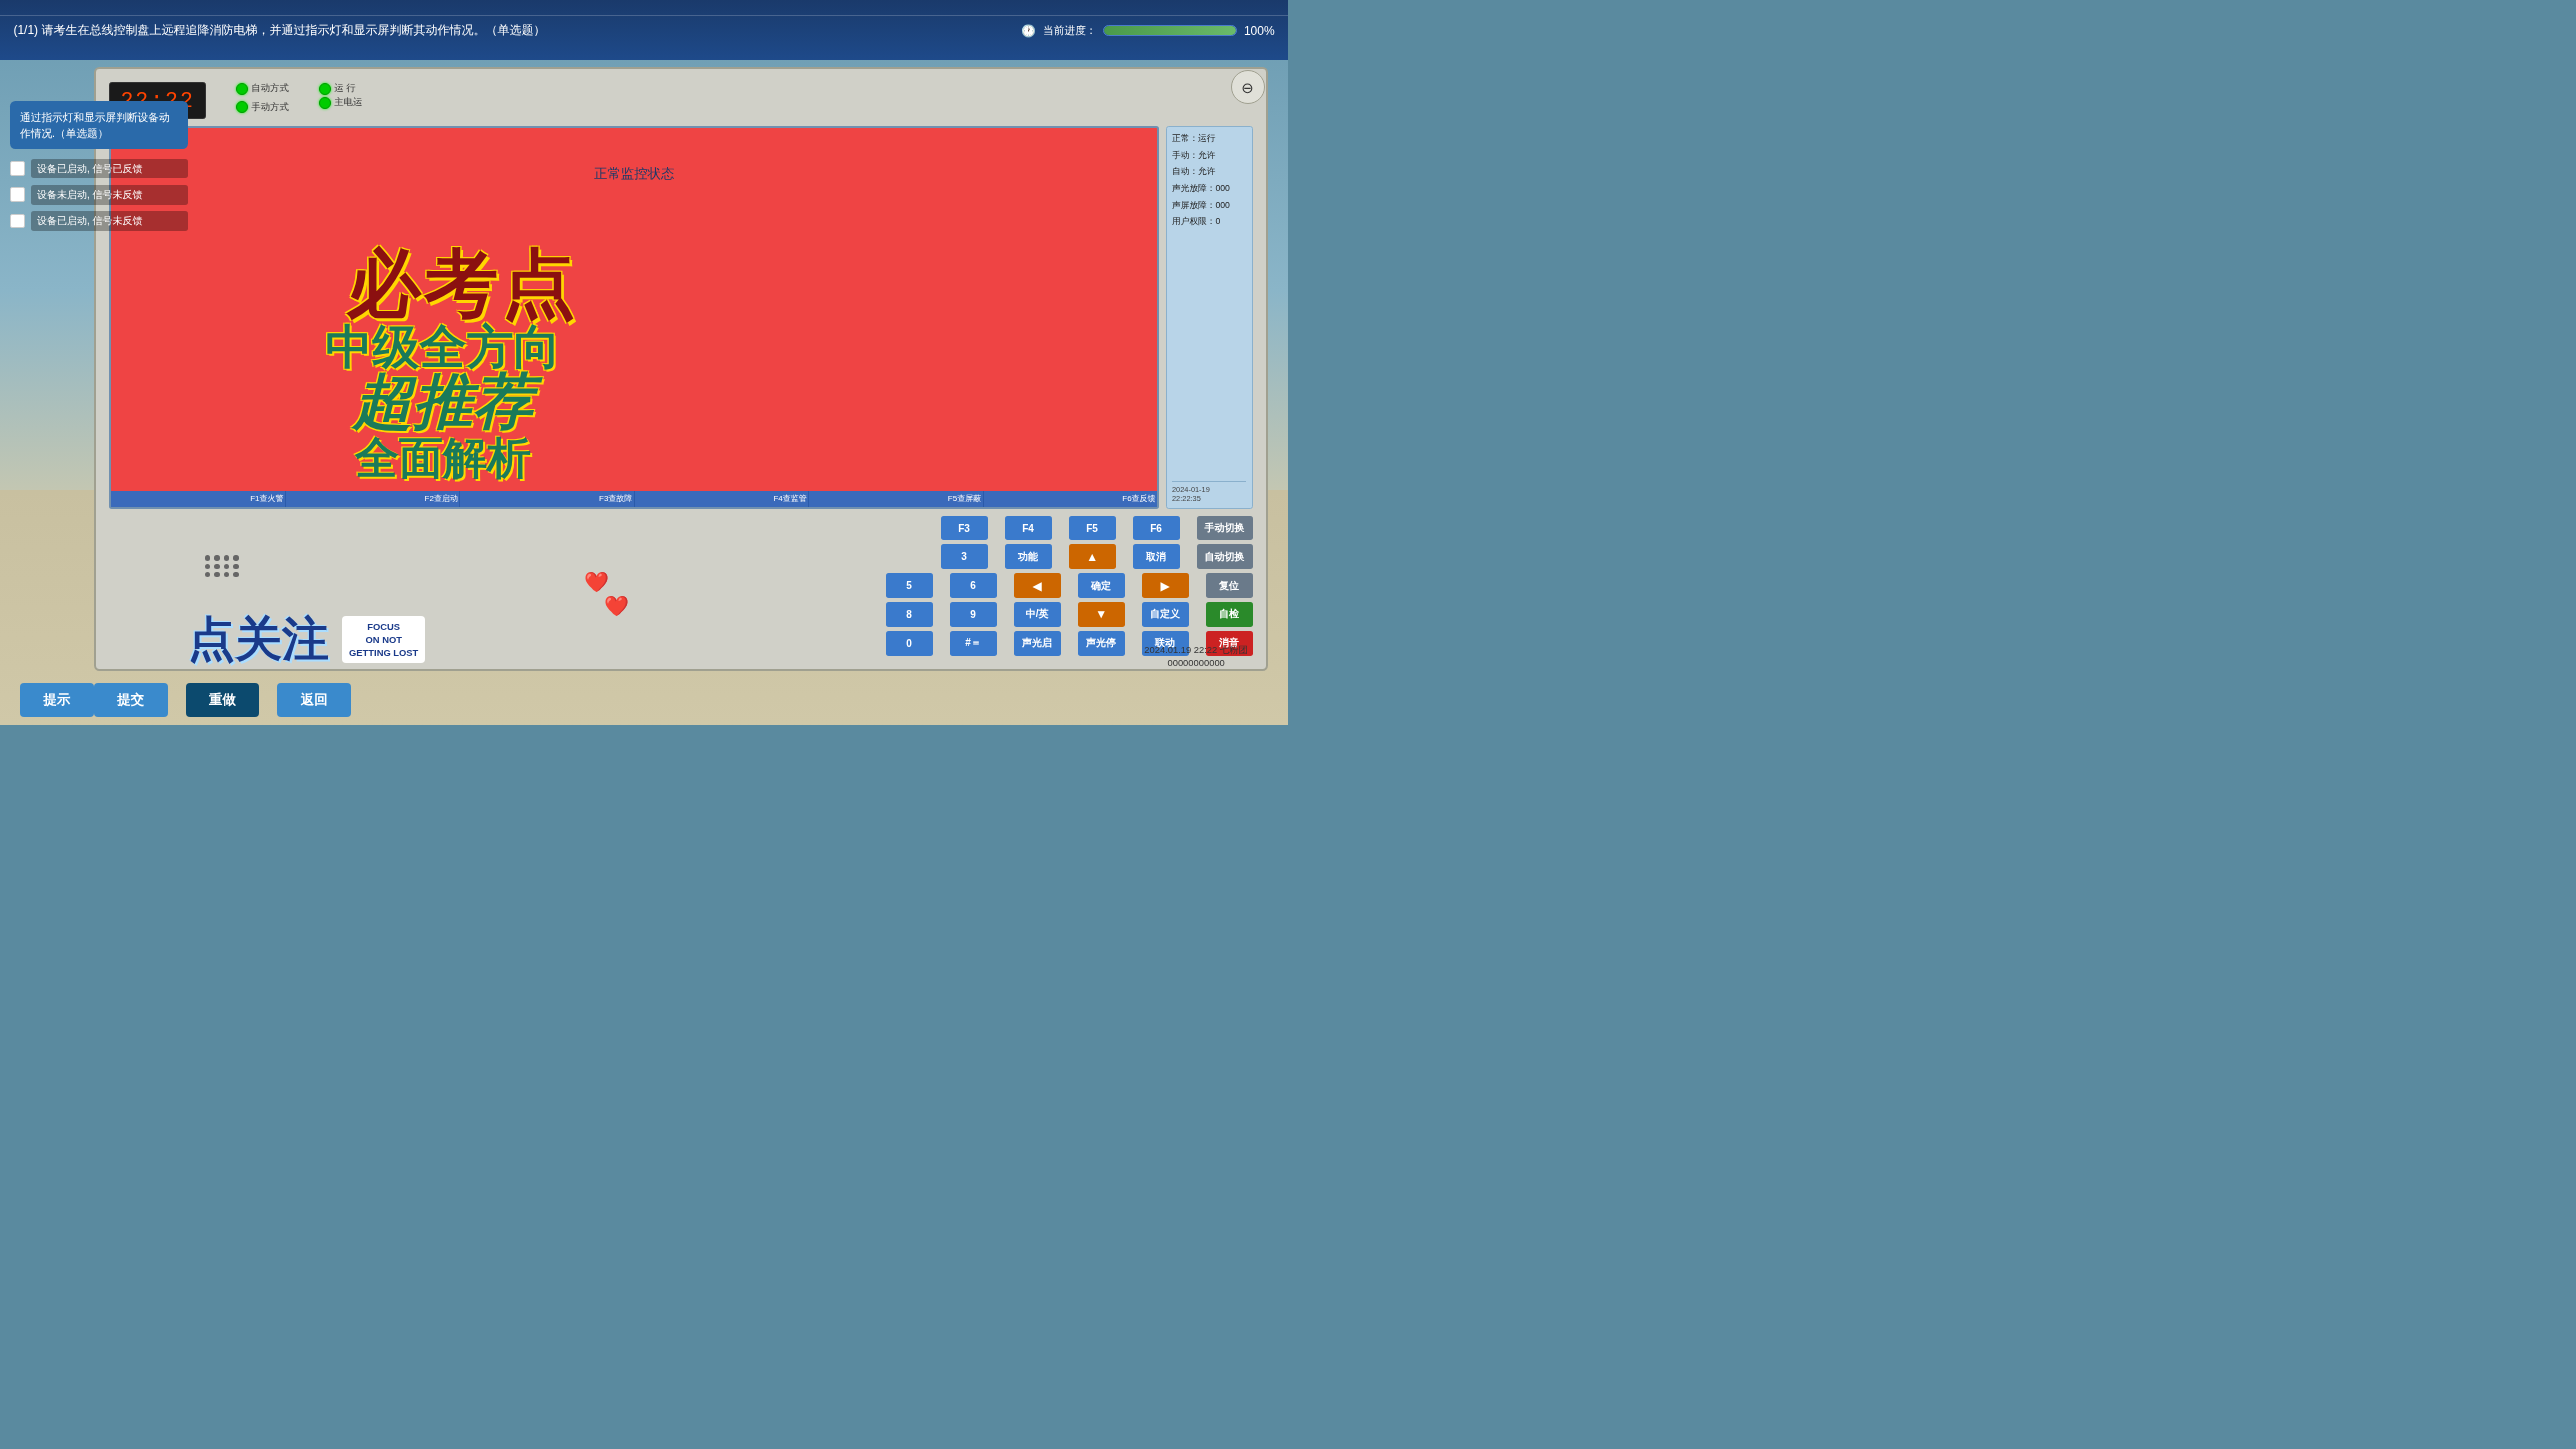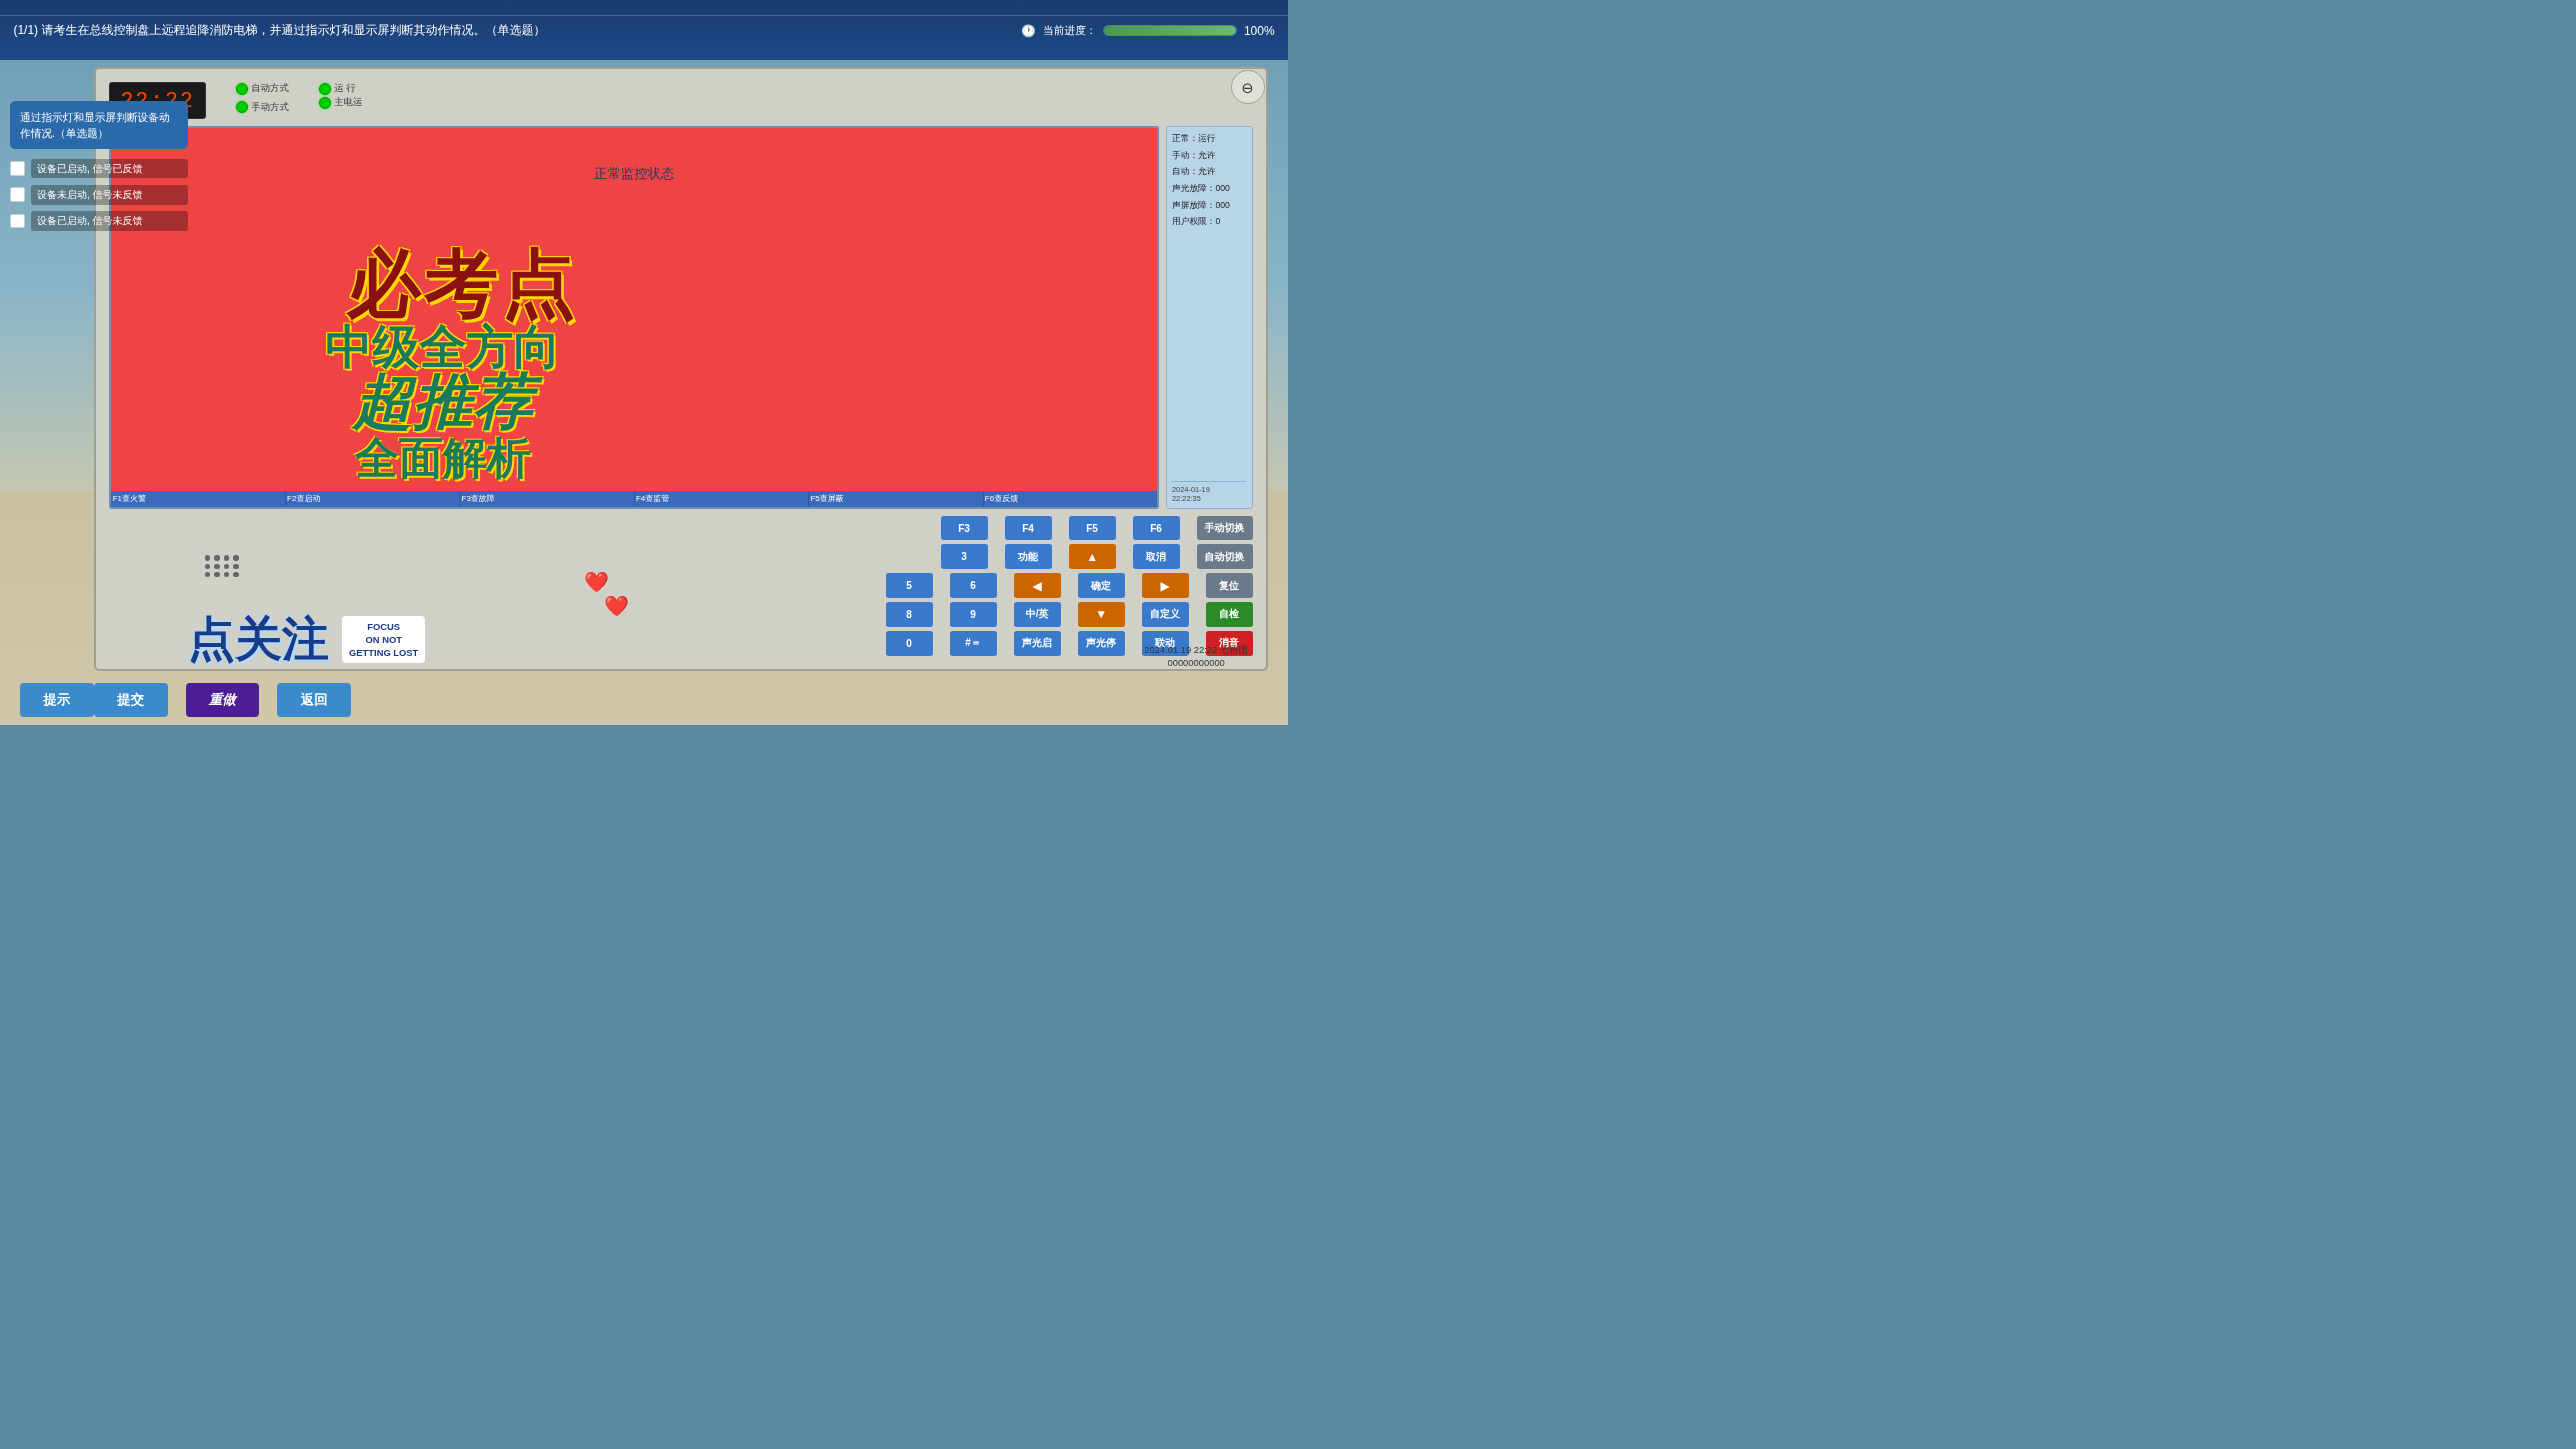--- a/index.html
+++ b/index.html
@@ -234,21 +234,21 @@
       left: 0;
       right: 0;
       background: #2a5aaa;
       display: flex;
     }
     .lcd-func-btn {
       flex: 1;
       background: #3a6abb;
       color: #ffffff;
       font-size: 8px;
-      text-align: left;
+      text-align: right;
       padding: 2.7px 1.3px;
       border-right: 0.7px solid #2a5aaa;
       cursor: pointer;
     }
     .lcd-func-btn:last-child { border-right: none; }
 
     
     .right-status {
       width: 87px;
       background: #b8d4e8;
@@ -347,21 +347,21 @@
       border: none;
       border-radius: 4px;
       cursor: pointer;
       font-size: 13.4px;
       font-weight: bold;
       font-family: 'Microsoft YaHei', SimHei, sans-serif;
       color: #ffffff;
     }
     .btn-hint { background: #3a8acc; }
     .btn-submit { background: #3a8acc; }
-    .btn-redo { background: #4c1d95; font-style: italic; }
+    .btn-redo { background: #0c4a6e; }
     .btn-return { background: #3a8acc; }
 
     
     .timestamp-area {
       position: absolute;
       bottom: 57px;
       right: 40px;
       text-align: center;
       color: #333;
       font-size: 9.4px;

